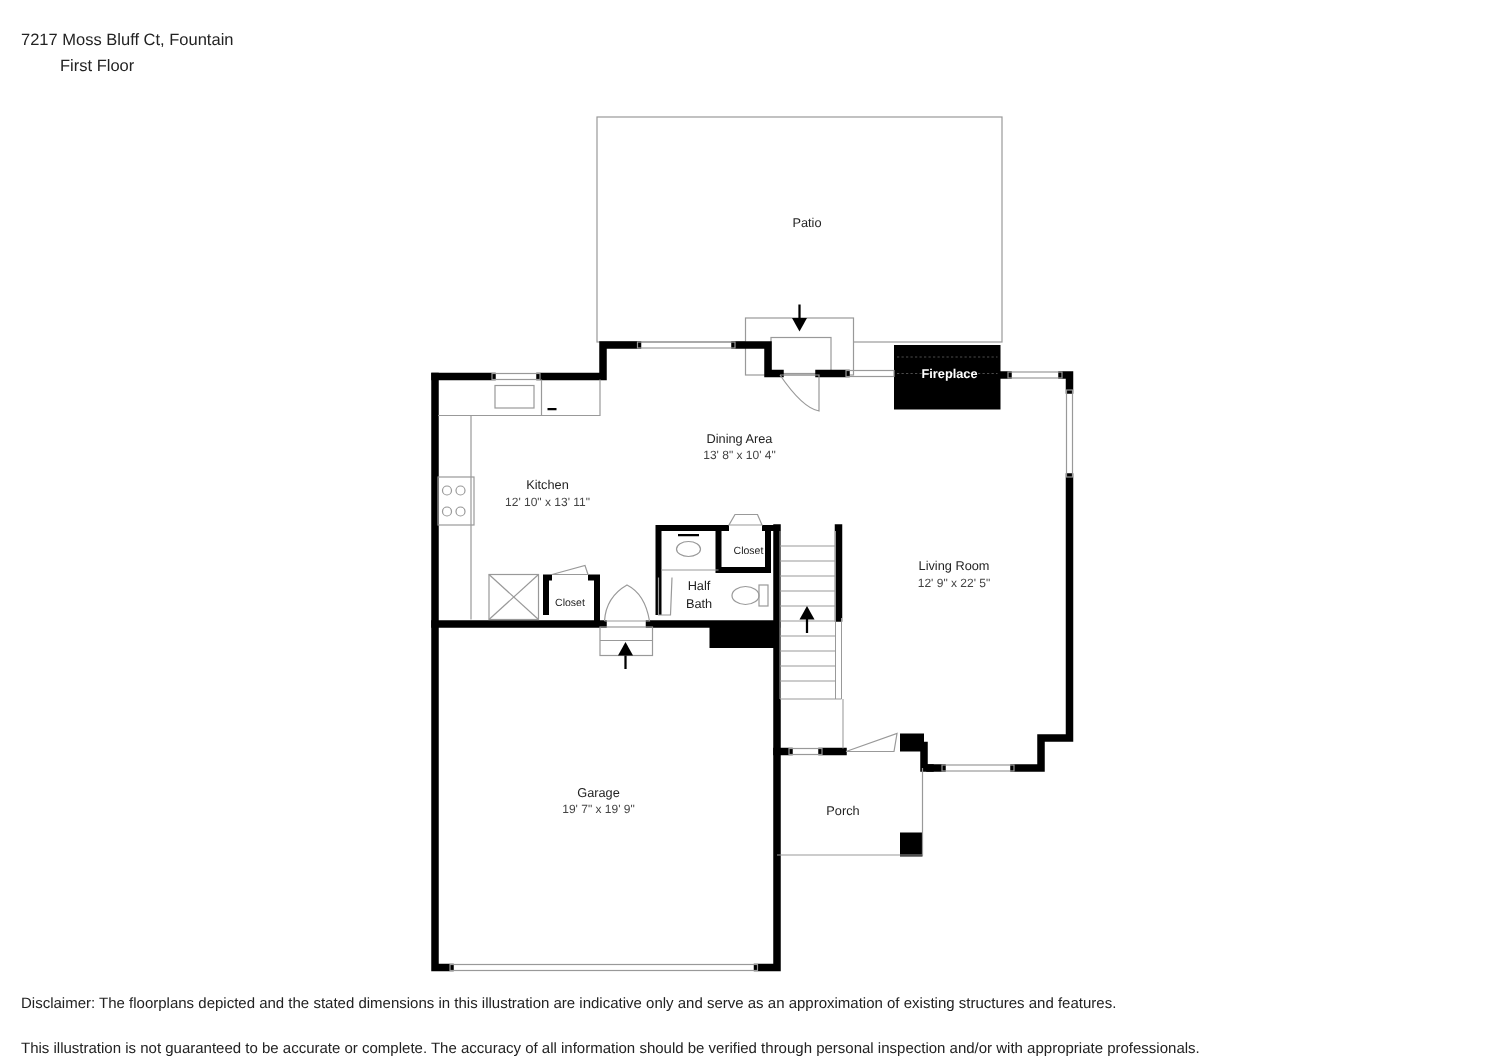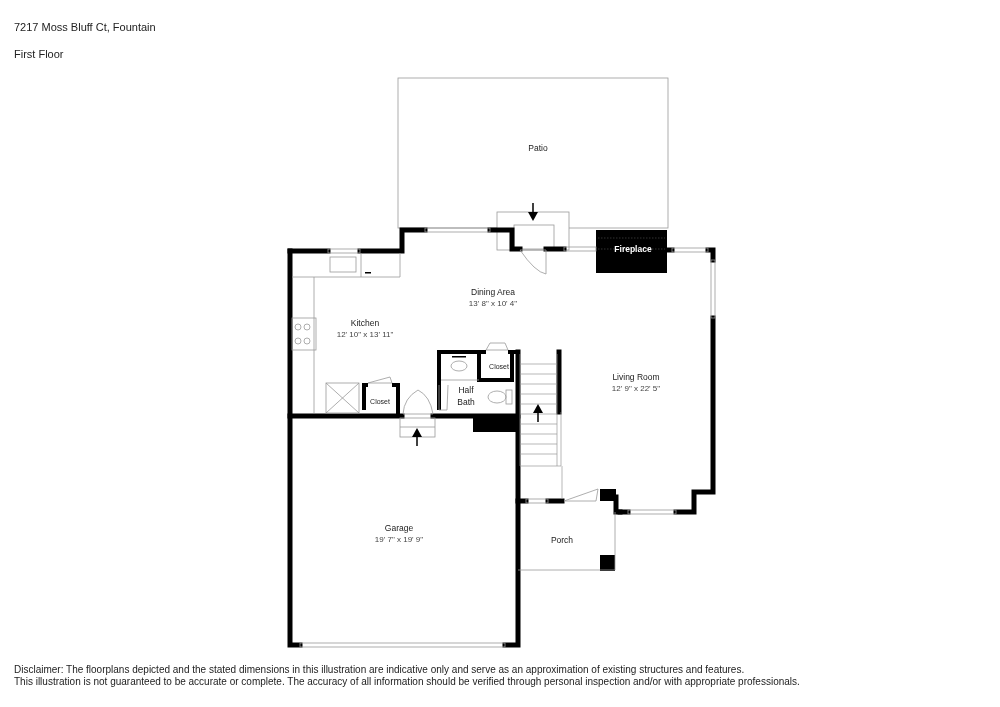--- a/index.html
+++ b/index.html
@@ -1,23 +1,23 @@
 <!DOCTYPE html>
 <html><head>
 <meta charset="utf-8">
 <style>
   html, body { margin:0; padding:0; background:#ffffff; }
   body { width:1000px; height:707px; position:relative; overflow:hidden; font-family:"Liberation Sans", sans-serif; color:#222; }
   .hdr { position:absolute; left:14px; font-size:11px; color:#222;text-align:right; }
   #hdr-title { top:21px; }
-  #hdr-floor { top:48px; }
+  #hdr-floor { top:38px;margin-left:26px; }
   .plan { position:absolute; left:0; top:0; width:1000px; height:707px; }
   .disc { position:absolute; left:14px; font-size:10px; color:#222; white-space:nowrap; }
   #disc1 { top:664px; }
-  #disc2 { top:676px; }
+  #disc2 { top:694px; }
   .lbl { font-family:"Liberation Sans", sans-serif; font-size:8.5px; fill:#222; text-anchor:middle; }
   .dim { font-family:"Liberation Sans", sans-serif; font-size:8px; fill:#444; text-anchor:middle; }
   .sm { font-family:"Liberation Sans", sans-serif; font-size:7px; fill:#222; text-anchor:middle; }
   .fp { font-family:"Liberation Sans", sans-serif; font-size:8.5px; fill:#fff; text-anchor:middle; font-weight:bold; }
 </style>
 </head>
 <body>
 
 <div class="hdr" id="hdr-title">7217 Moss Bluff Ct, Fountain</div>
 <div class="hdr" id="hdr-floor">First Floor</div>

